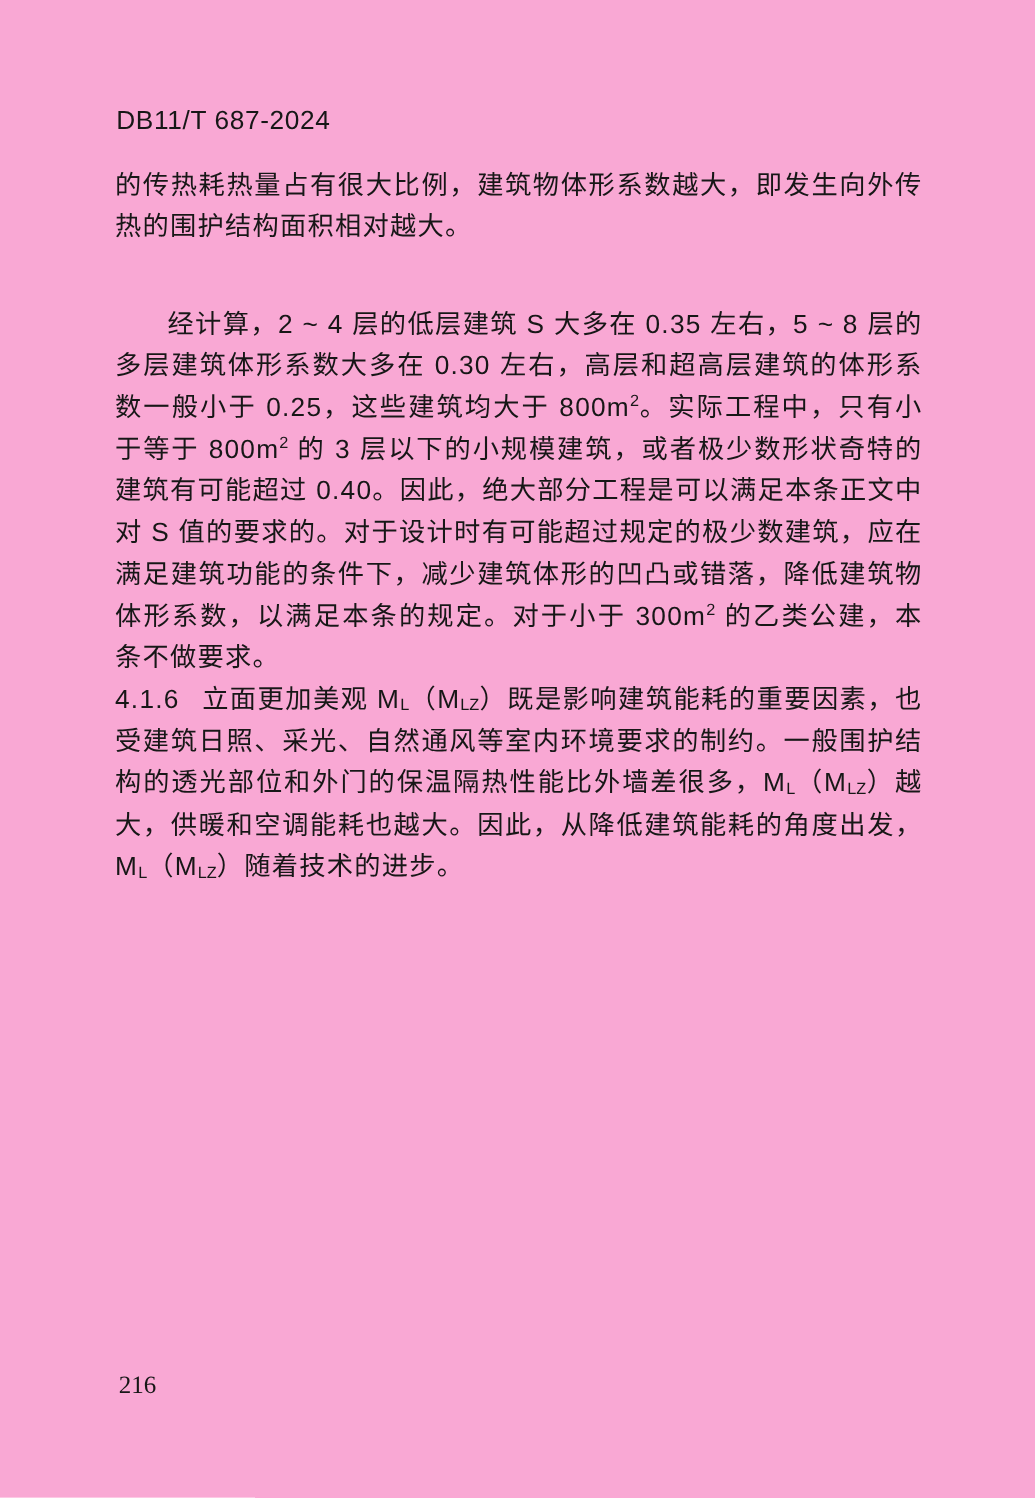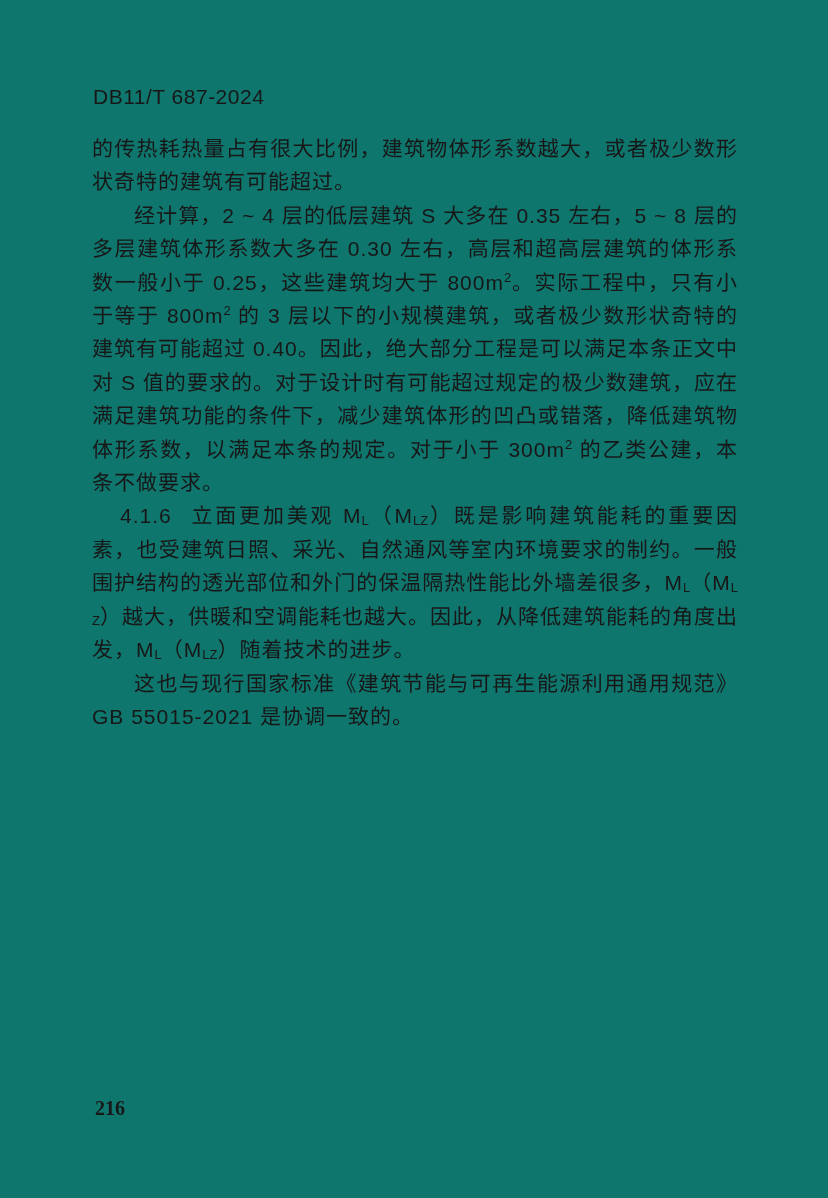--- a/index.html
+++ b/index.html
@@ -11,21 +11,21 @@
     width: 828px;
     height: 1198px;
     position: relative;
     overflow: hidden;
     font-family: "Liberation Sans", "DejaVu Sans", sans-serif;
     color: #171717;
   }
   .page {
     position: absolute;
     inset: 0;
-    background: #0f766e;
+    background: #f9a8d4;
   }
   .running-header {
     position: absolute;
     left: 93px;
     top: 85px;
     font-size: 21px;
     line-height: 24px;
     letter-spacing: 0.5px;
     white-space: nowrap;
   }
@@ -39,24 +39,24 @@
     margin: 0;
     font-size: 21px;
     line-height: 33.4px;
     text-align: justify;
     text-justify: inter-ideograph;
     letter-spacing: 1px;
     word-break: break-all;
   }
   p.para.indent {
     text-indent: 2em;
+    margin-top: 44px;
   }
   .sec-label {
     padding-right: 0.85em;
-    margin-left: 28px;
   }
   sub {
     font-size: 13px;
     line-height: 0;
     vertical-align: baseline;
     position: relative;
     top: 0.12em;
     letter-spacing: 0;
   }
   sup {
@@ -65,36 +65,34 @@
     vertical-align: super;
     letter-spacing: 0;
   }
   .page-footer {
     position: absolute;
     left: 95px;
     top: 1096px;
     font-family: "Liberation Serif", "DejaVu Serif", serif;
     font-size: 20px;
     line-height: 24px;
-    font-weight: bold;
   }
 </style>
 </head>
 <body style="color: rgb(23, 23, 23); background: rgb(255, 255, 255);">
 
 <div class="page">
 
   <header class="running-header">
     <span>DB11/T 687-2024</span>
   </header>
 
   <main class="doc-body">
-      <p class="para"><span>的传热耗热量占有很大比例，建筑物体形系数越大，或者极少数形状奇特的建筑有可能超过。</span></p>
+      <p class="para"><span>的传热耗热量占有很大比例，建筑物体形系数越大，即发生向外传热的围护结构面积相对越大。</span></p>
       <p class="para indent"><span>经计算，2 ~ 4 层的低层建筑 S 大多在 0.35 左右，5 ~ 8 层的多层建筑体形系数大多在 0.30 左右，高层和超高层建筑的体形系数一般小于 0.25，这些建筑均大于 800m</span><sup>2</sup><span>。实际工程中，只有小于等于 800m</span><sup>2</sup><span> 的 3 层以下的小规模建筑，或者极少数形状奇特的建筑有可能超过 0.40。因此，绝大部分工程是可以满足本条正文中对 S 值的要求的。对于设计时有可能超过规定的极少数建筑，应在满足建筑功能的条件下，减少建筑体形的凹凸或错落，降低建筑物体形系数，以满足本条的规定。对于小于 300m</span><sup>2</sup><span> 的乙类公建，本条不做要求。</span></p>
       <p class="para"><span class="sec-label">4.1.6</span><span>立面更加美观 M</span><sub>L</sub><span>（M</span><sub>LZ</sub><span>）既是影响建筑能耗的重要因素，也受建筑日照、采光、自然通风等室内环境要求的制约。一般围护结构的透光部位和外门的保温隔热性能比外墙差很多，M</span><sub>L</sub><span>（M</span><sub>LZ</sub><span>）越大，供暖和空调能耗也越大。因此，从降低建筑能耗的角度出发，M</span><sub>L</sub><span>（M</span><sub>LZ</sub><span>）随着技术的进步。</span></p>
-      <p class="para indent"><span>这也与现行国家标准《建筑节能与可再生能源利用通用规范》GB 55015-2021 是协调一致的。</span></p>
     </main>
 
   <footer class="page-footer">
     <span>216</span>
   </footer>
 
 </div>
 
 </body></html>

